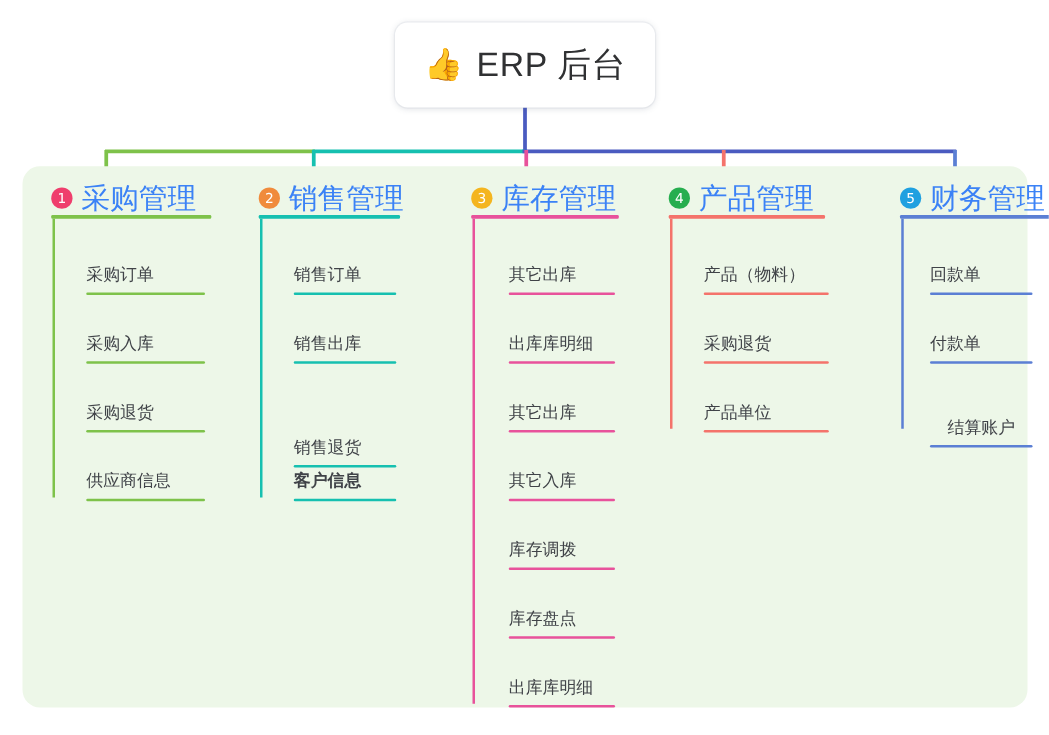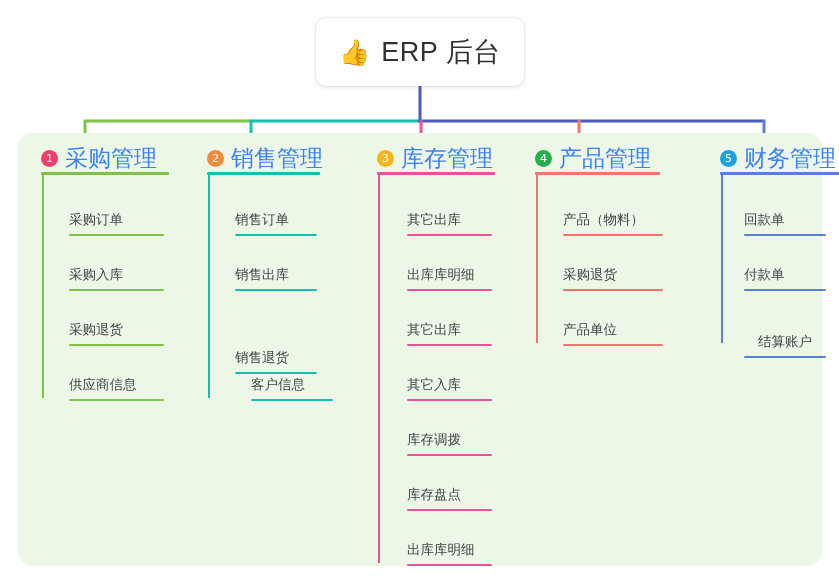--- a/index.html
+++ b/index.html
@@ -205,21 +205,21 @@
           <span class="leaf-rule" style="width: 82px; background: rgb(22, 192, 176);"></span>
         </div>
         <div class="leaf" style="left: 28px; top: 133px;">
           <span class="leaf-label">销售出库</span>
           <span class="leaf-rule" style="width: 82px; background: rgb(22, 192, 176);"></span>
         </div>
         <div class="leaf" style="left: 28px; top: 188px; margin-top: 28px;">
           <span class="leaf-label">销售退货</span>
           <span class="leaf-rule" style="width: 82px; background: rgb(22, 192, 176);"></span>
         </div>
-        <div class="leaf" style="left: 44px; top: 243px;">
+        <div class="leaf" style="left: 28px; top: 243px; font-weight: bold;">
           <span class="leaf-label">客户信息</span>
           <span class="leaf-rule" style="width: 82px; background: rgb(22, 192, 176);"></span>
         </div>
       </div>
       <div class="column" style="left: 359px;">
         <div class="col-head">
           <span class="badge" style="background: rgb(244, 181, 31);">3</span>
           <span class="col-title">库存管理</span>
         </div>
         <div class="head-rule" style="width: 118px; background: rgb(232, 82, 155);"></div>

